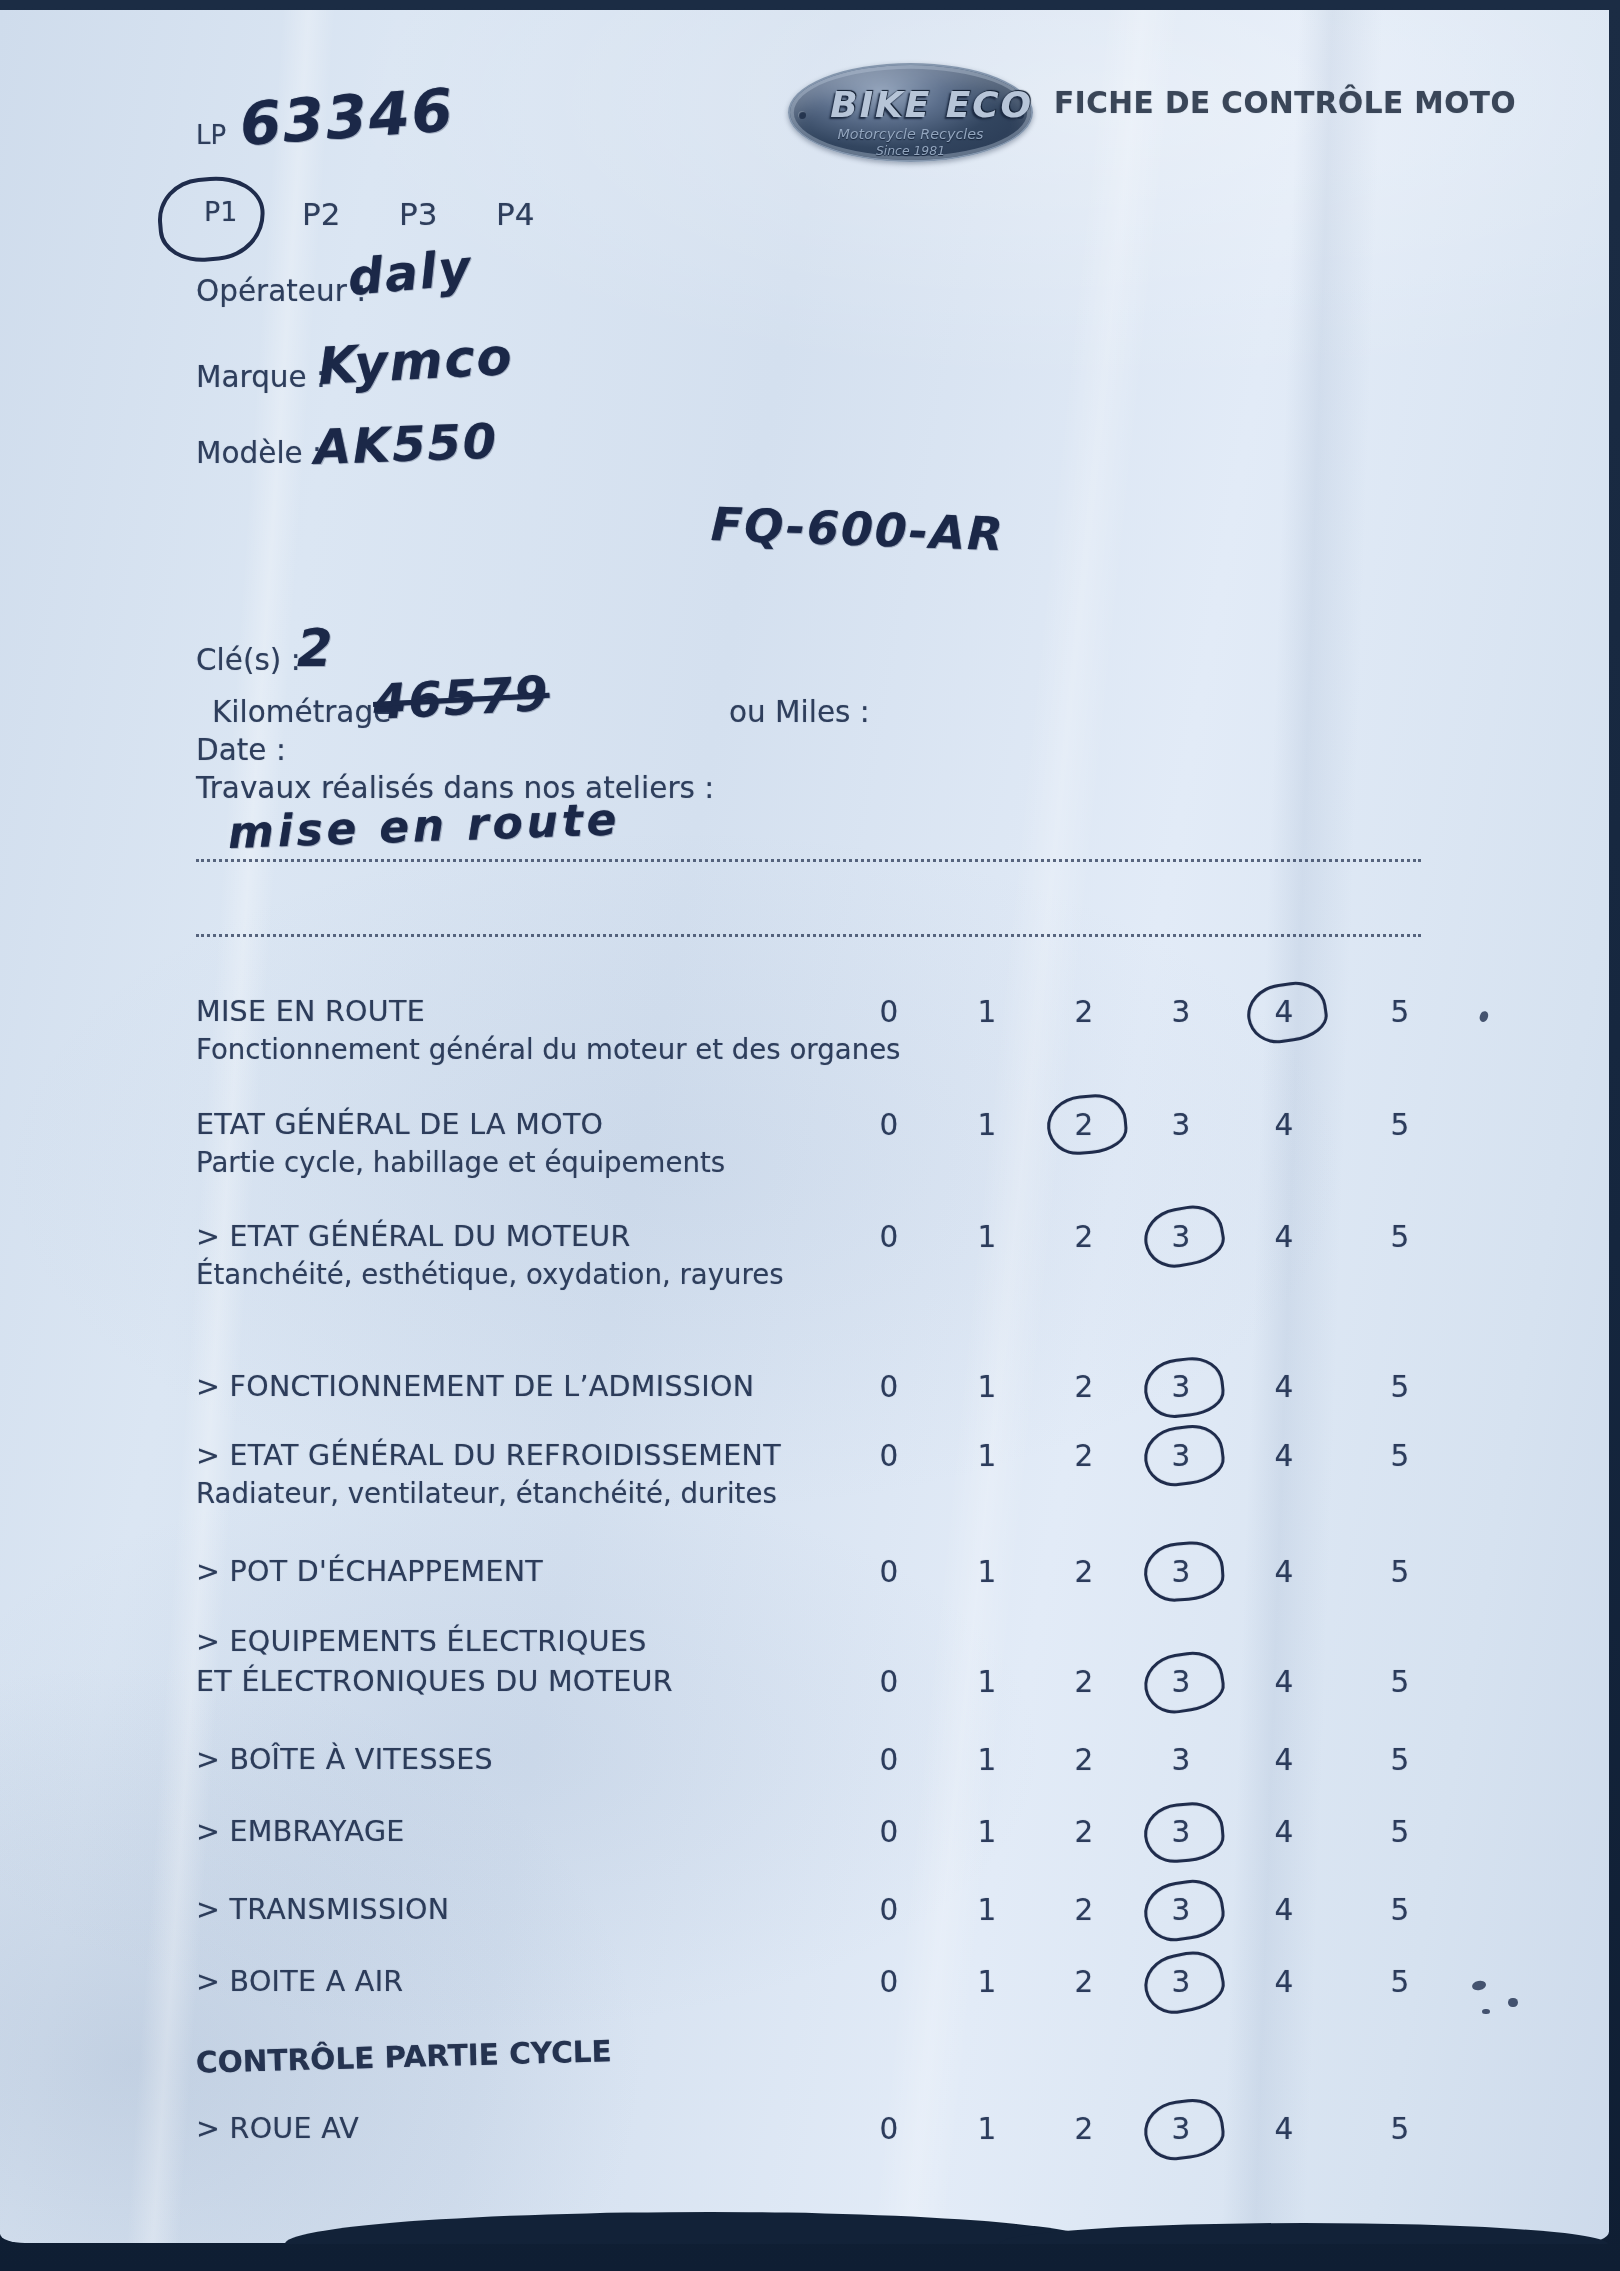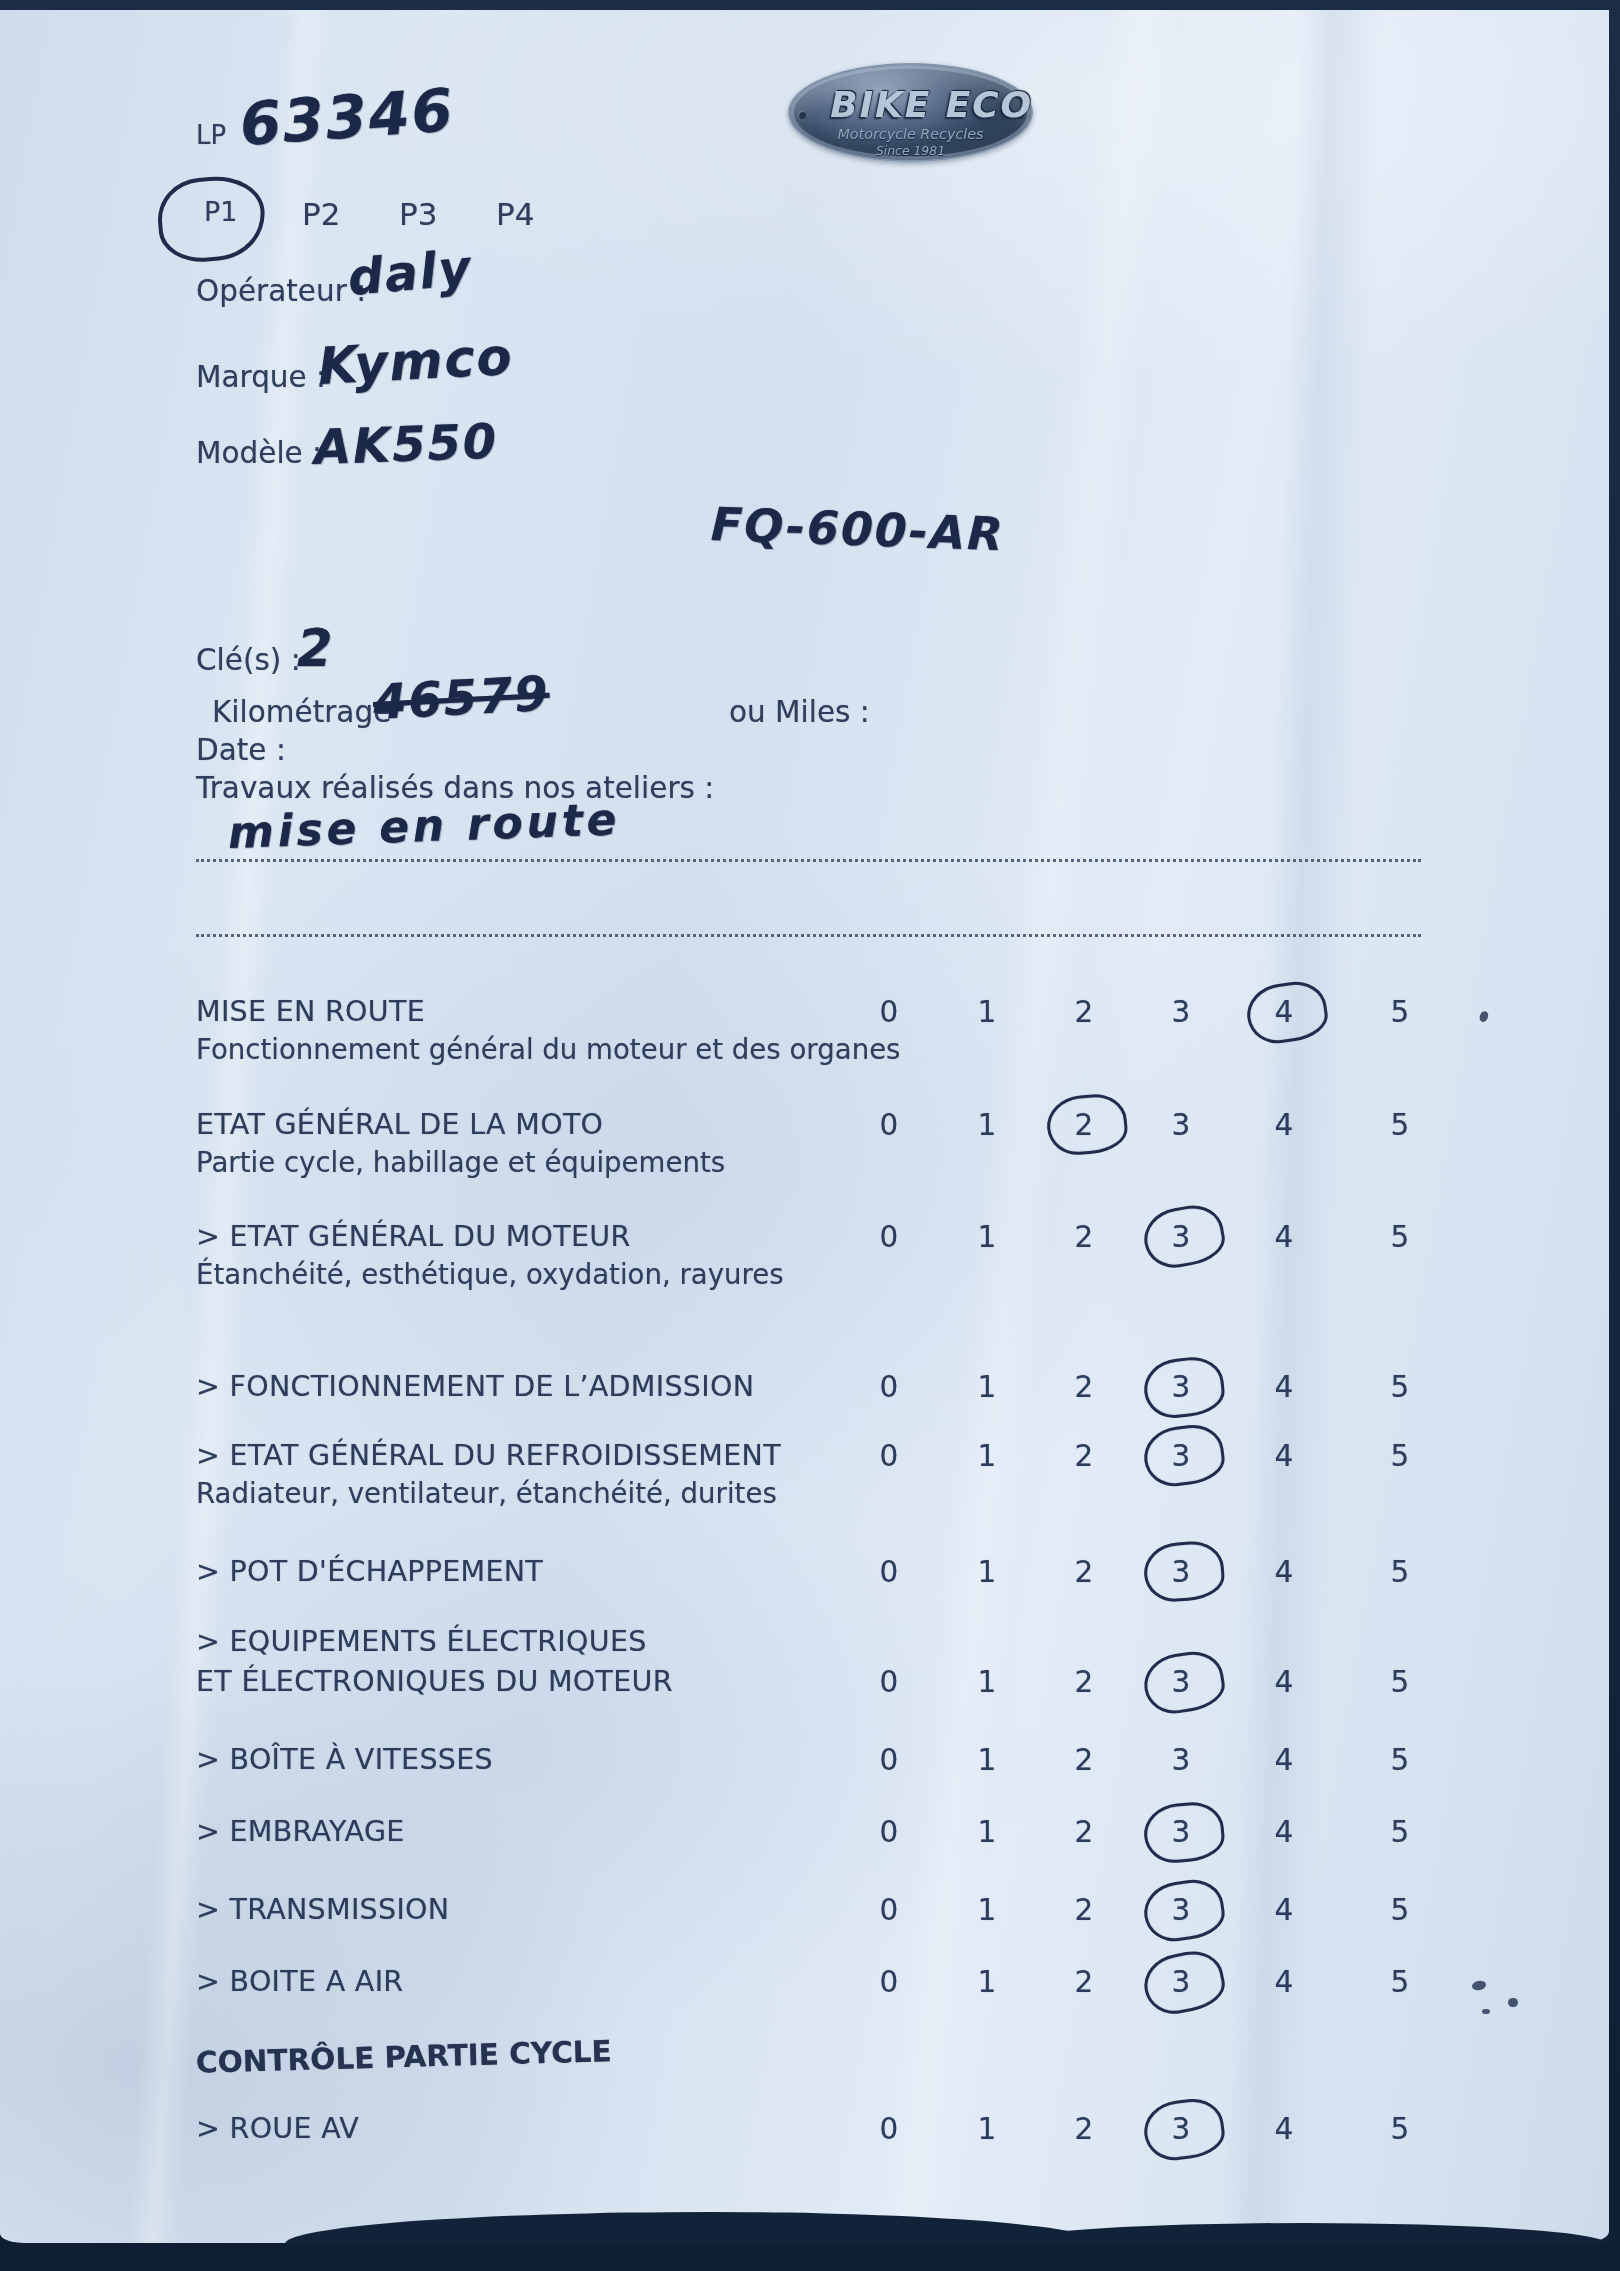--- a/index.html
+++ b/index.html
@@ -83,20 +83,21 @@
 <div class="paper">
 
   <div class="abs logo" style="left:788px;top:53px;">
     <div class="oval"></div>
     <div class="screw" style="left:9.5px;top:48px;"></div>
     <div class="screw" style="right:9.5px;top:48px;"></div>
     <div class="brand">BIKE ECO</div>
     <div class="sub sub1">Motorcycle Recycles</div>
     <div class="sub sub2">Since 1981</div>
   </div>
+  <div class="abs doc-title" style="left:1054px;top:76px;">FICHE DE CONTRÔLE MOTO</div>
 
   <span class="abs print" style="left:196px;top:110px;font-size:26px;">LP</span>
   <span class="abs hw" style="left:240px;top:80px;font-size:59px;transform:rotate(-4deg);">63346</span>
 
   <span class="abs print" style="left:204px;top:186px;font-size:27px;">P1</span>
   <span class="abs print" style="left:302px;top:186px;font-size:31px;">P2</span>
   <span class="abs print" style="left:399px;top:186px;font-size:31px;">P3</span>
   <span class="abs print" style="left:496px;top:186px;font-size:31px;">P4</span>
   <div class="abs p1-circle" style="left:158px;top:167px;width:99px;height:76px;"></div>
 

